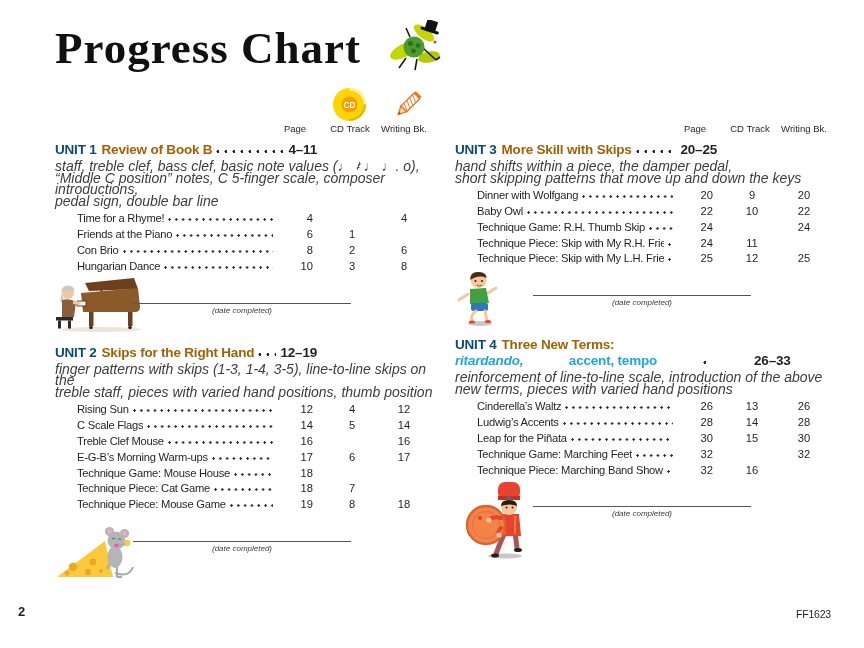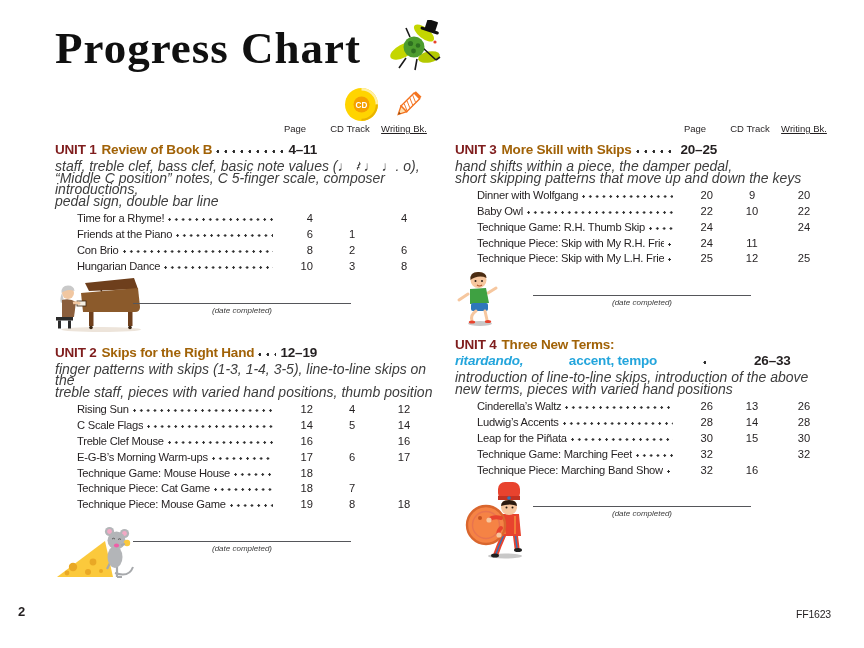--- a/index.html
+++ b/index.html
@@ -1,33 +1,33 @@
 <!DOCTYPE html>
 <html><head>
 <meta charset="utf-8">
 <style>
   html,body{margin:0;padding:0;background:#fff;}
   #page{position:relative;width:844px;height:648px;background:#fff;overflow:hidden;
         font-family:"Liberation Sans",sans-serif;color:#231F20;}
   .page-title{position:absolute;left:55px;top:22px;font-family:"Liberation Serif","DejaVu Serif",serif;
         font-weight:700;font-size:45px;letter-spacing:1px;color:#101010;}
   .title-icon{position:absolute;left:386px;top:20px;}
-  .cd-icon{position:absolute;left:344px;top:87px;}
+  .cd-icon{position:absolute;left:332px;top:87px;}
   .pencil-icon{position:absolute;left:391px;top:89px;}
   .column{position:absolute;top:121px;width:392px;}
   #col-left{left:55px;} #col-right{left:455px;}
   .col-headers{position:relative;height:17px;font-size:9.5px;color:#231F20;}
   .col-headers span{position:absolute;top:2px;text-align:center;}
-  .h-page{left:212px;width:56px;} .h-cd{left:263px;width:64px;} .h-wb{left:317px;width:64px;text-decoration:underline;}
+  .h-page{left:212px;width:56px;} .h-cd{left:263px;width:64px;} .h-wb{left:317px;width:64px;}
 
   .unit{margin:0;}
   .unit-heading{display:flex;align-items:baseline;width:262px;font-size:13.5px;font-weight:700;
         letter-spacing:-0.2px;margin-top:4px;line-height:16px;}
   .unit-heading.line2{margin-top:0;gap:42px;}
-  .unit-label{color:#7f1d1d;margin-right:5px;white-space:nowrap;}
+  .unit-label{color:#0c4a6e;margin-right:5px;white-space:nowrap;}
   .unit-title{color:#a16207;white-space:nowrap;}
   .t2i{color:#23A5DC;font-style:italic;white-space:pre;}
   .t2{color:#23A5DC;white-space:pre;}
   .unit-range{color:#231F20;white-space:nowrap;}
   .dots{flex:1 1 0;min-width:5px;height:3px;margin:0 4px;transform:translateY(-1px);
         background-image:radial-gradient(circle at 1.6px 1.5px,#2B2B2B 1.05px,rgba(0,0,0,0) 1.35px);
         background-size:6.8px 3px;background-repeat:repeat-x;}
   .unit-heading .dots{background-image:radial-gradient(circle at 1.8px 1.5px,#2B2B2B 1.2px,rgba(0,0,0,0) 1.5px);
         background-size:8px 3px;}
   .unit-desc{font-size:14px;font-style:italic;color:#3D3D3D;line-height:11.6px;margin-top:3px;margin-bottom:4px;}
@@ -338,21 +338,21 @@
         <span class="unit-title">Three New Terms:</span>
 
       </div>
       <div class="unit-heading line2">
         <span class="t2i">ritardando,</span>
         <span class="t2"> accent, tempo</span>
         <span class="dots"></span>
         <span class="unit-range">26–33</span>
       </div>
       <div class="unit-desc">
-          <div>introduction of line-to-line skips, introduction of the above</div>
+          <div>reinforcement of line-to-line scale, introduction of the above</div>
           <div>new terms, pieces with varied hand positions</div>
         </div>
       <div class="unit-items">
           <div class="item-row">
       <span class="item-title">Cinderella’s Waltz</span>
       <span class="dots"></span>
       <span class="num page">26</span>
       <span class="num cd">13</span>
       <span class="num wb">26</span>
     </div>

